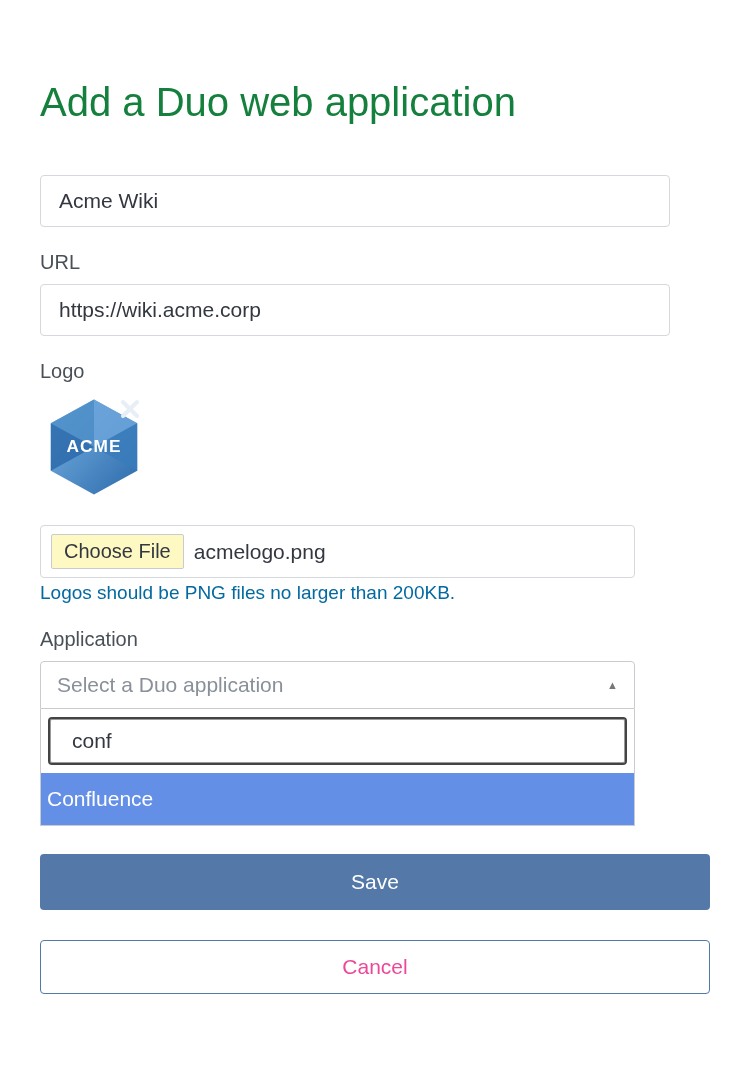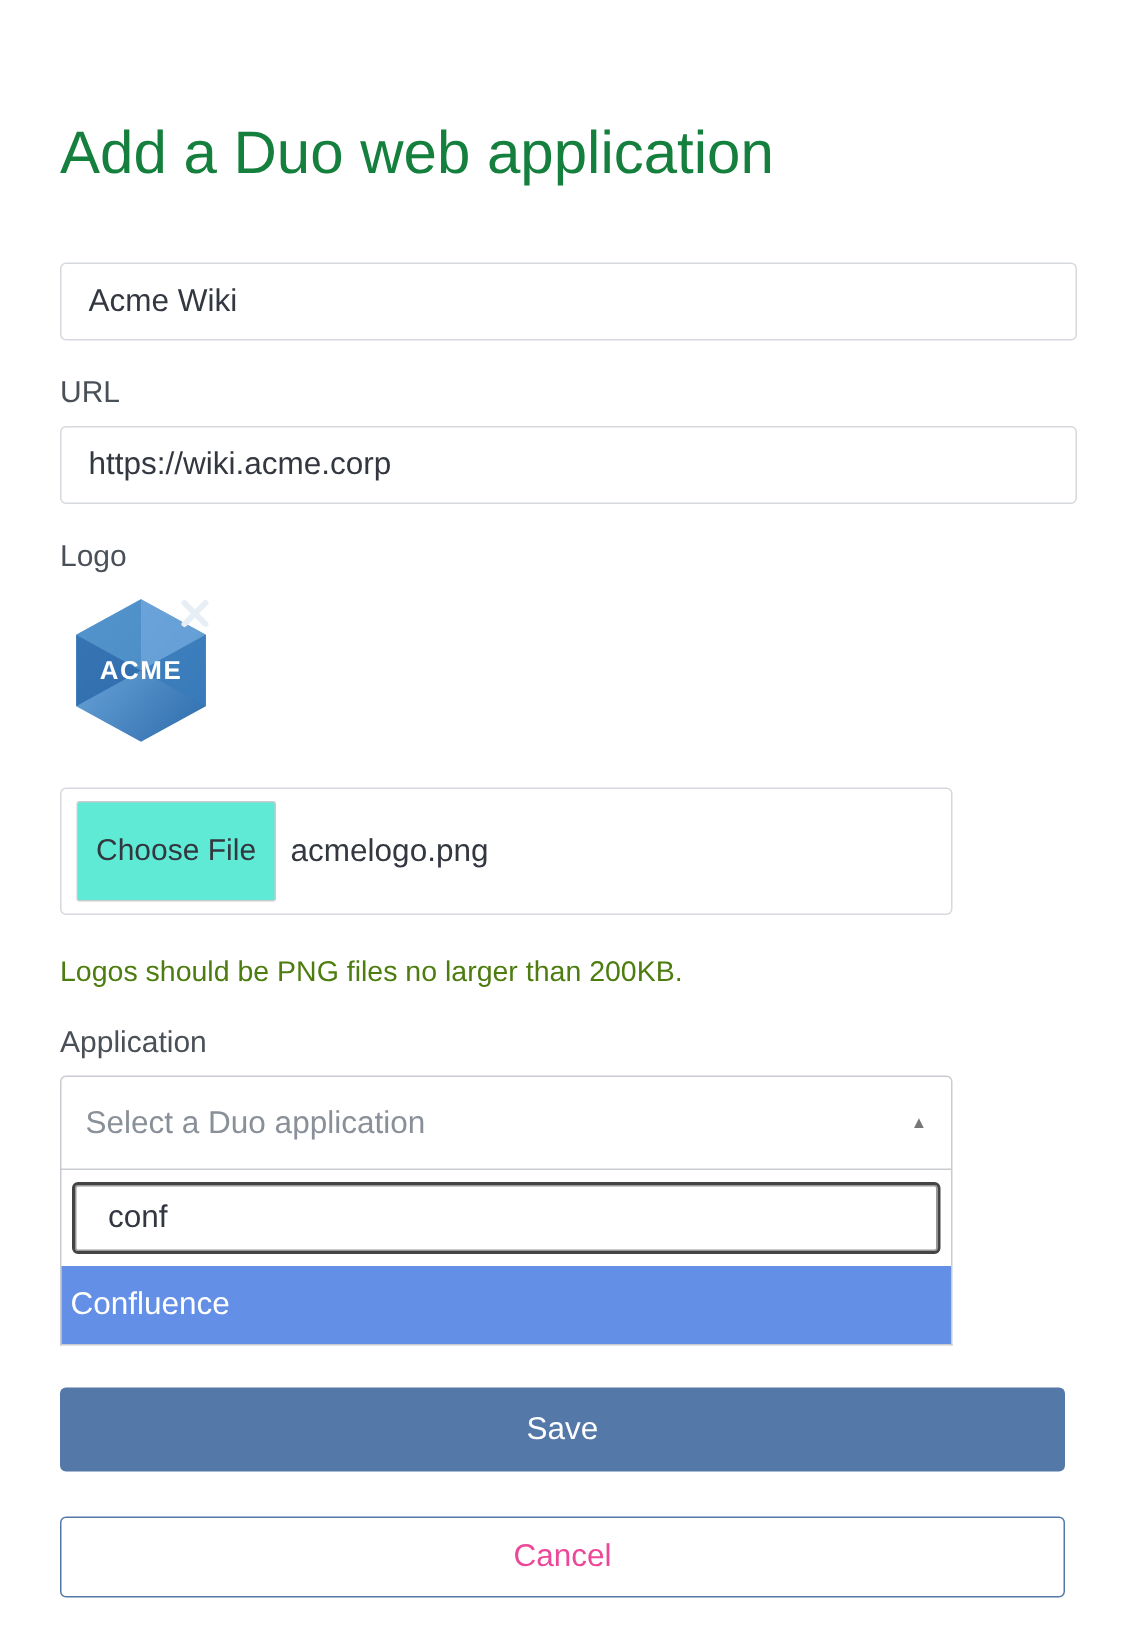--- a/index.html
+++ b/index.html
@@ -24,21 +24,21 @@
       margin-bottom: 24px;
     }
     .form-label {
       display: block;
       font-size: 20px;
       color: #4a5057;
       margin-bottom: 10px;
       font-weight: 400;
     }
     .text-input {
-      width: 678px;
+      width: 630px;
       height: 52px;
       padding: 0 18px;
       font-size: 21px;
       color: #333740;
       border: 1px solid #d5d8dc;
       border-radius: 4px;
       background: #fff;
       font-family: inherit;
     }
     .logo-preview {
@@ -66,45 +66,45 @@
       width: 595px;
       border: 1px solid #d5d8dc;
       border-radius: 4px;
       padding: 8px 10px;
       display: flex;
       align-items: center;
       background: #fff;
     }
     .choose-file-btn {
       border: 1px solid #c8ccd0;
-      background: #5eead4;
+      background: #fef9c3;
       font-size: 20px;
-      padding: 21px 12px;
+      padding: 5px 12px;
       color: #333740;
       cursor: pointer;
       font-family: inherit;
       border-radius: 2px;
     }
     .file-name {
       margin-left: 10px;
       font-size: 21px;
       color: #333740;
     }
     .helper-text {
       font-size: 19px;
-      color: #4d7c0f;
-      margin-top: 28px;
+      color: #0369a1;
+      margin-top: 4px;
     }
     .select-container {
       width: 595px;
       position: relative;
     }
     .select-display {
       width: 100%;
-      height: 63px;
+      height: 48px;
       border: 1px solid #c8ccd0;
       border-radius: 4px 4px 0 0;
       background: #fff;
       display: flex;
       align-items: center;
       justify-content: space-between;
       padding: 0 16px;
       cursor: pointer;
     }
     .select-placeholder {

